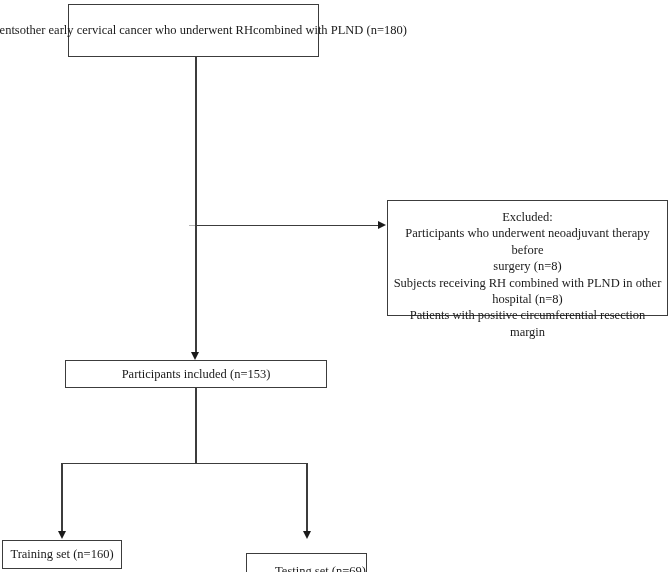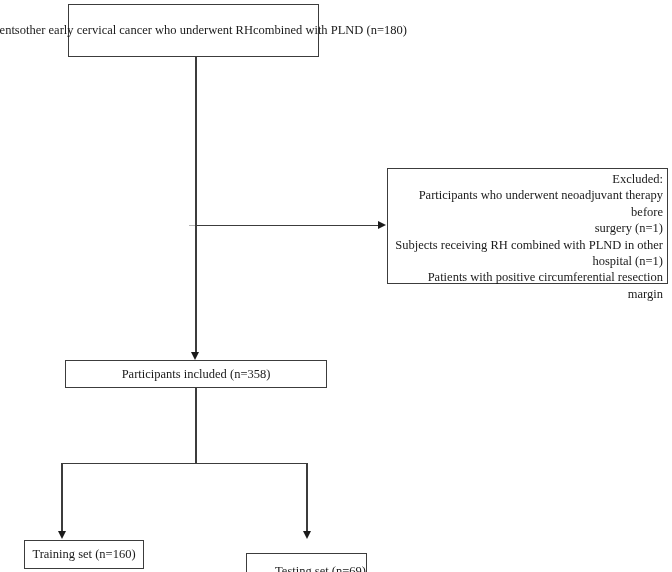--- a/index.html
+++ b/index.html
@@ -24,22 +24,23 @@
     font-size: 12.5px;
     line-height: 16.4px;
   }
   .box.centered {
     display: flex;
     align-items: center;
     justify-content: center;
     text-align: center;
   }
   .box.left-text {
-    text-align: right;
-    padding: 2px 4px 2px 4px;
+    text-align: center;
+    padding: 8px 4px 2px 4px;
+    margin-top: 32px;
   }
   .tline { 
     white-space: nowrap;
   }
   .box.left-text .tline { white-space: normal; }
   .connector {
     position: absolute;
     background: #3c3c3c;
   }
   .arrow-down {
@@ -60,21 +61,21 @@
   }
   .junction-tick {
     position: absolute;
     background: #b4b4b4;
   }
 
   
   #patients-box  { left: 68px;  top: 4px;   width: 251px; height: 53px; }
   #excluded-box  { left: 387px; top: 168px; width: 281px; height: 116px; }
   #included-box  { left: 65px;  top: 360px; width: 262px; height: 28px; }
-  #training-box  { left: 2px;   top: 540px; width: 120px; height: 29px; margin-left: 22px; }
+  #training-box  { left: 2px;   top: 540px; width: 120px; height: 29px; }
   #testing-box   { left: 246px; top: 553px; width: 121px; height: 36px; justify-content: flex-end; }
 
   #v-main        { left: 195px;   top: 57px;    width: 1.5px; height: 296px; }
   #arrow-included{ left: 191px;   top: 352px; }
   #h-excluded    { left: 196px;   top: 224.5px; width: 183px; height: 1.5px; }
   #arrow-excluded{ left: 378px;   top: 220.5px; }
   #tick-left     { left: 189px;   top: 225px;   width: 6px;   height: 1px; }
   #v-included    { left: 195px;   top: 388px;   width: 1.5px; height: 75px; }
   #h-branch      { left: 61.5px;  top: 462.5px; width: 246px; height: 1.5px; }
   #v-training    { left: 61px;    top: 463px;   width: 1.5px; height: 69px; }
@@ -96,28 +97,28 @@
   <div class="connector" id="v-main"></div>
   <div class="arrow-down" id="arrow-included"></div>
 
   <div class="junction-tick" id="tick-left"></div>
   <div class="connector" id="h-excluded"></div>
   <div class="arrow-right" id="arrow-excluded"></div>
 
   <div class="box left-text" id="excluded-box">
     <div class="tline">Excluded:</div>
     <div class="tline">Participants who underwent neoadjuvant therapy before</div>
-    <div class="tline">surgery (n=1)</div>
+    <div class="tline">surgery (n=8)</div>
     <div class="tline">Subjects receiving RH combined with PLND in other</div>
-    <div class="tline">hospital (n=1)</div>
+    <div class="tline">hospital (n=8)</div>
     <div class="tline">Patients with positive circumferential resection margin</div>
   </div>
 
   <div class="box centered" id="included-box">
-    <div class="tline">Participants included (n=358)</div>
+    <div class="tline">Participants included (n=153)</div>
   </div>
 
   <div class="connector" id="v-included"></div>
   <div class="connector" id="h-branch"></div>
   <div class="connector" id="v-training"></div>
   <div class="arrow-down" id="arrow-training"></div>
   <div class="connector" id="v-testing"></div>
   <div class="arrow-down" id="arrow-testing"></div>
 
   <div class="box centered" id="training-box">

